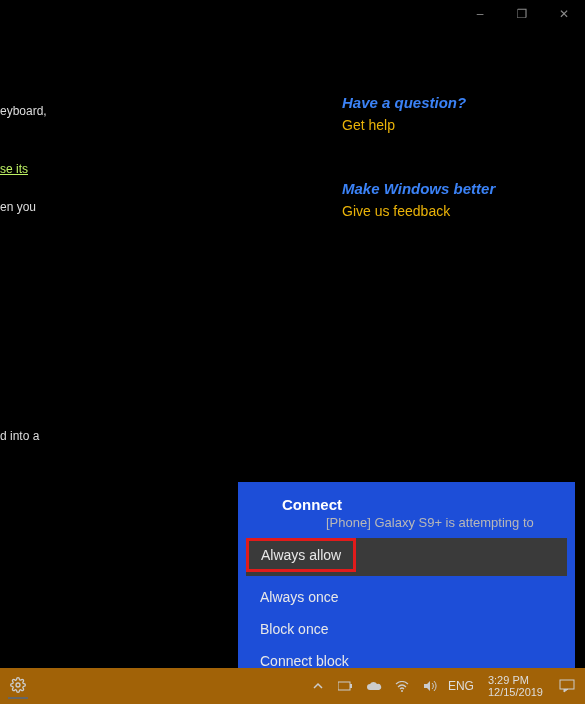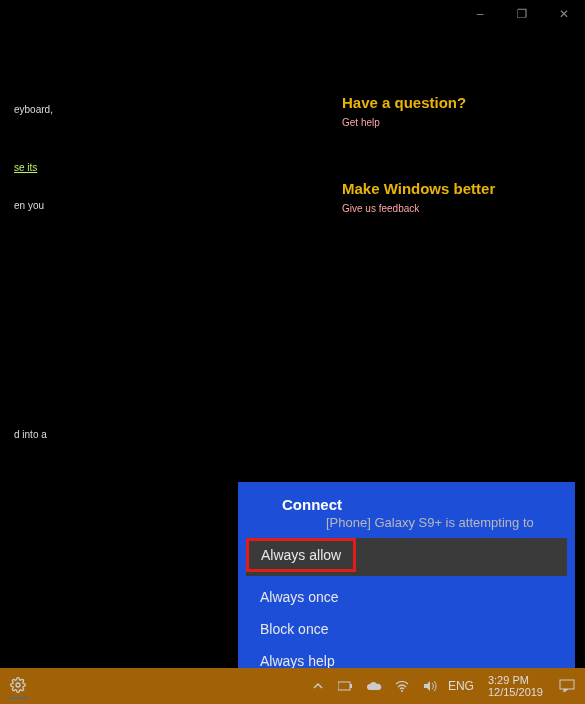--- a/index.html
+++ b/index.html
@@ -23,31 +23,31 @@
   .window-controls div {
     width: 42px; height: 28px;
     display: flex; align-items: center; justify-content: center;
     color: #8a8a8a;
     font-size: 12px;
   }
 
   
   .frag {
     position: absolute;
-    left: 14px;
+    left: 0;
     color: #ddd;
-    font-size: 10px;
+    font-size: 12px;
     white-space: nowrap;
   }
   .frag.link { color: #bef264; text-decoration: underline; }
 
   
   .right-col { position: absolute; left: 342px; }
-  .heading { font-size: 15px; font-weight: 600; color: #eab308; margin-bottom: 6px; }
-  .linkish { color: #fca5a5; font-size: 10px; }
+  .heading { font-size: 15px; font-weight: 600; color: #3b82f6; margin-bottom: 6px; font-style: italic; }
+  .linkish { color: #eab308; font-size: 14px; }
 
   
   .toast {
     position: absolute;
     left: 238px; right: 10px;
     top: 482px;
     background: #1d4ed8;
     box-shadow: 0 4px 18px rgba(0,0,0,.6);
   }
   .toast-head {
@@ -132,21 +132,21 @@
   <div class="toast-head">
     <div class="toast-title">Connect</div>
     <div class="toast-sub">[Phone] Galaxy S9+ is attempting to</div>
   </div>
   <div class="toast-opts">
     <div class="toast-opt-wrap">
       <div class="toast-opt first">Always allow</div>
     </div>
     <div class="toast-opt">Always once</div>
     <div class="toast-opt">Block once</div>
-    <div class="toast-opt">Always help</div>
+    <div class="toast-opt">Connect block</div>
   </div>
 </div>
 
 <div class="taskbar">
   <div class="taskbar-left">
     <div class="icon gear-active">
       <svg width="16" height="16" viewBox="0 0 24 24" fill="none" stroke="#ccc" stroke-width="2">
           <circle cx="12" cy="12" r="3"></circle>
           <path d="M19.4 15a1.7 1.7 0 0 0 .34 1.87l.06.06a2 2 0 1 1-2.83 2.83l-.06-.06a1.7 1.7 0 0 0-1.87-.34 1.7 1.7 0 0 0-1 1.56V21a2 2 0 1 1-4 0v-.09a1.7 1.7 0 0 0-1-1.56 1.7 1.7 0 0 0-1.87.34l-.06.06a2 2 0 1 1-2.83-2.83l.06-.06a1.7 1.7 0 0 0 .34-1.87 1.7 1.7 0 0 0-1.56-1H3a2 2 0 1 1 0-4h.09a1.7 1.7 0 0 0 1.56-1 1.7 1.7 0 0 0-.34-1.87l-.06-.06a2 2 0 1 1 2.83-2.83l.06.06c.5.5 1.24.64 1.87.34.61-.25 1-.84 1-1.5V3a2 2 0 1 1 4 0v.09c0 .66.39 1.25 1 1.5.63.3 1.37.16 1.87-.34l.06-.06a2 2 0 1 1 2.83 2.83l-.06.06a1.7 1.7 0 0 0-.34 1.87c.25.61.84 1 1.5 1H21a2 2 0 1 1 0 4h-.09c-.66 0-1.25.39-1.5 1z"></path>
         </svg>

